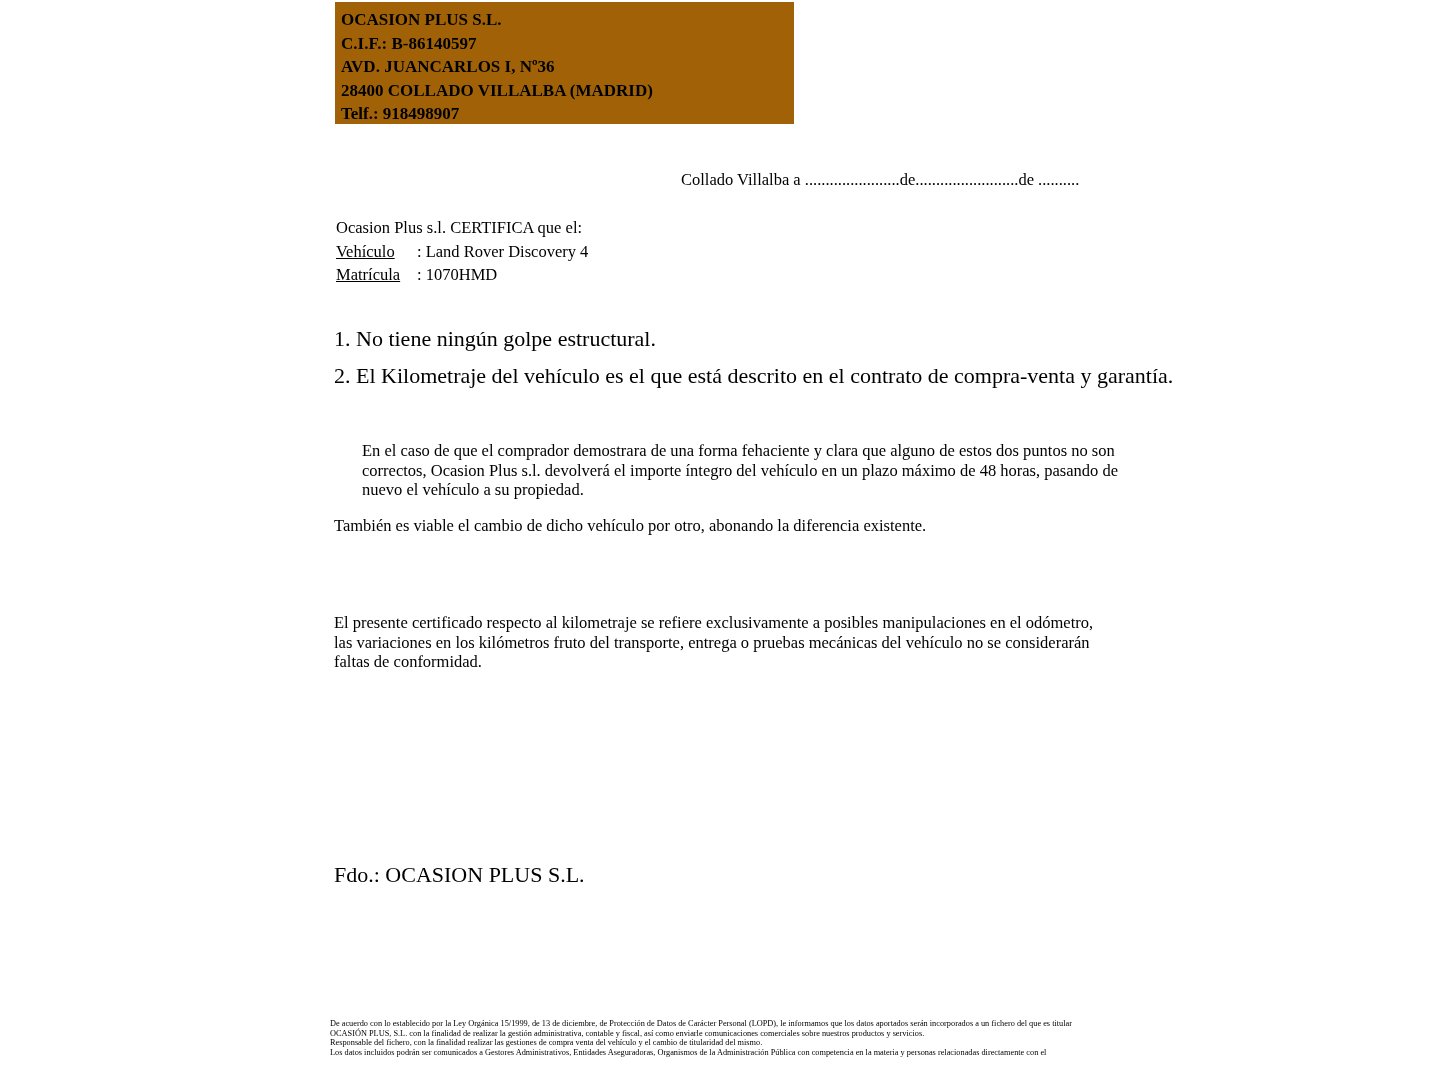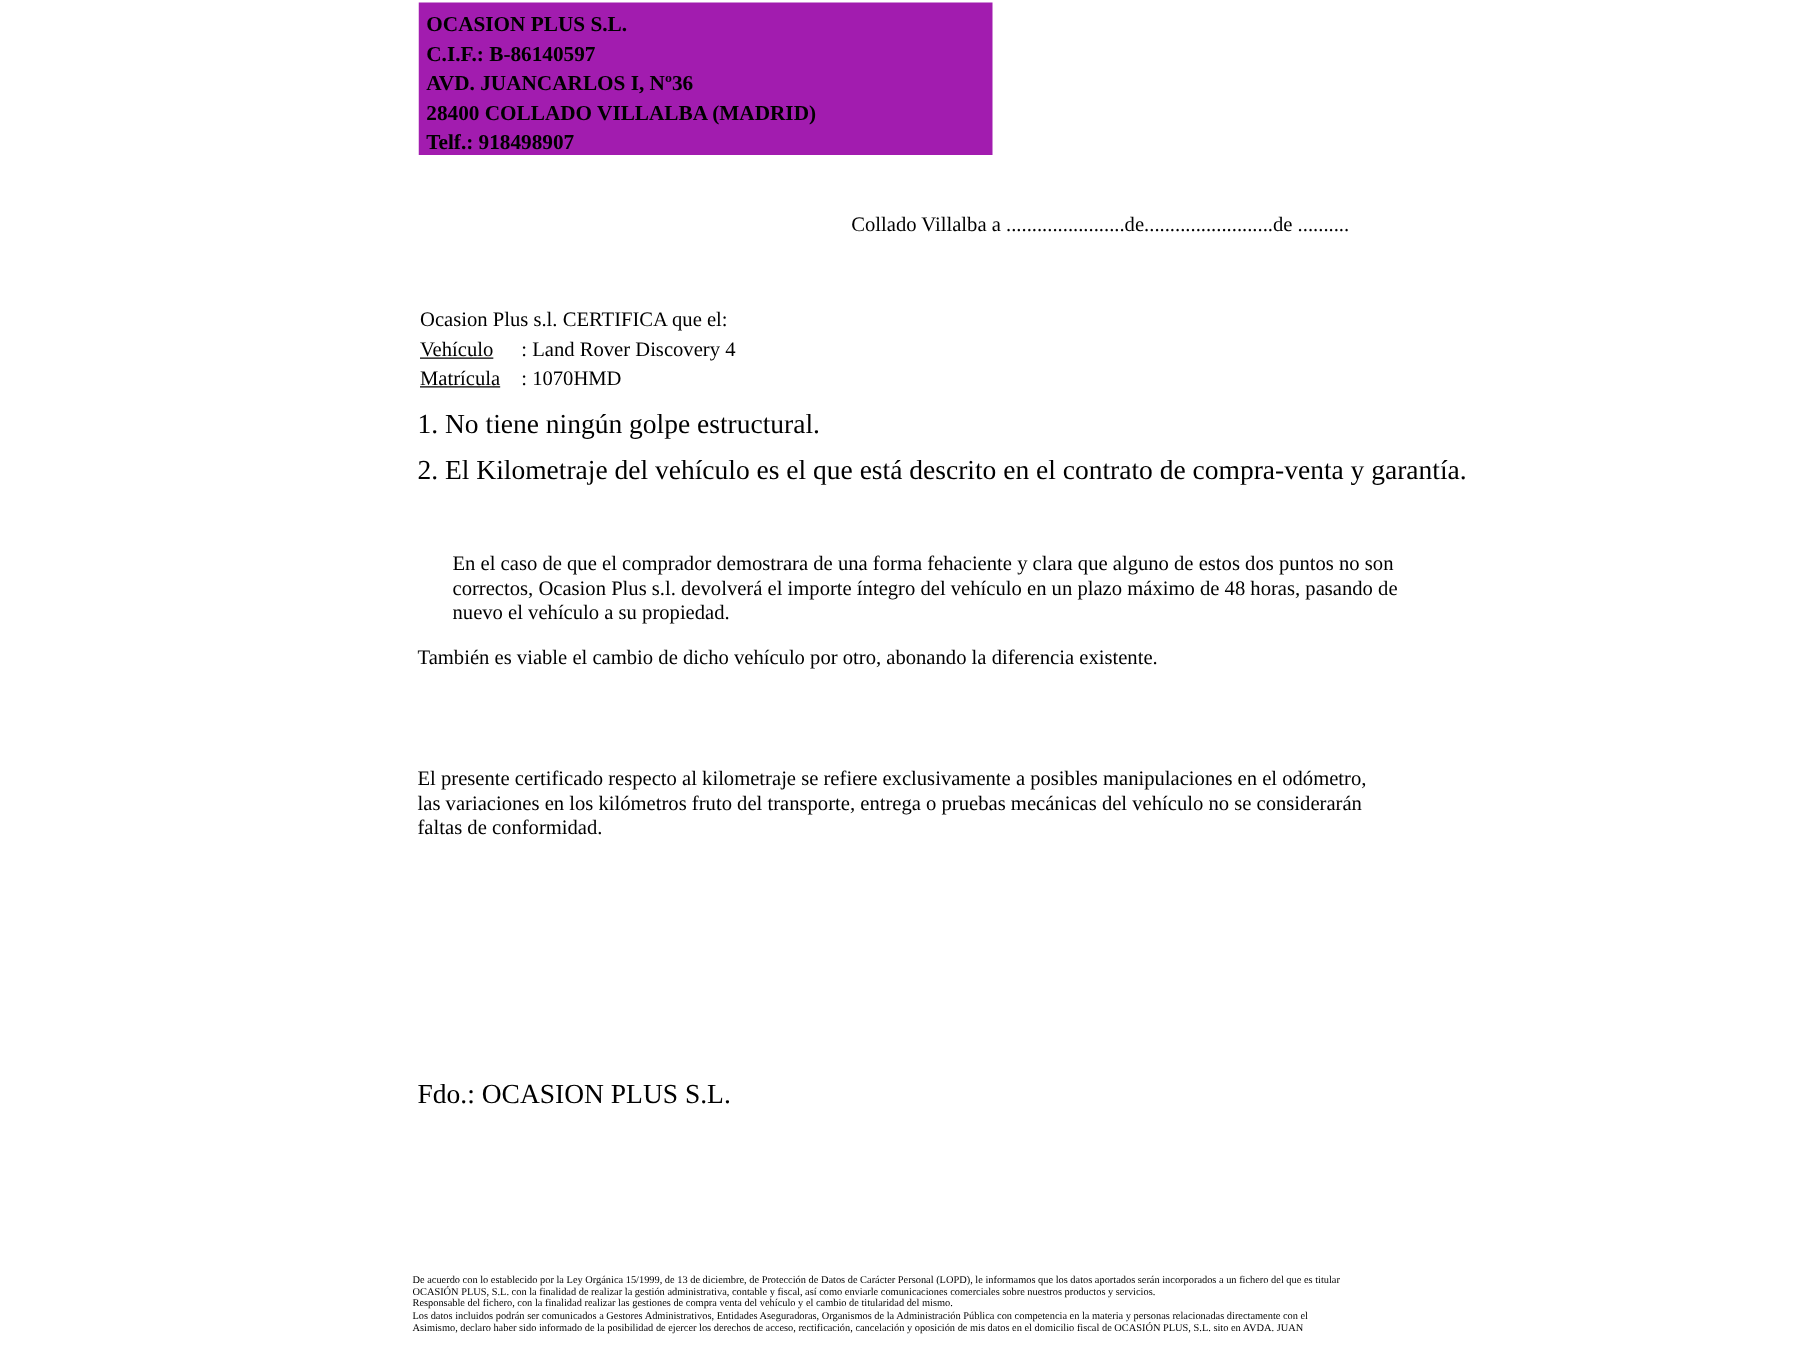--- a/index.html
+++ b/index.html
@@ -9,39 +9,38 @@
     height:1080px;
     background:#ffffff;
     color:#000000;
     font-family:"Liberation Serif", serif;
     overflow:hidden;
   }
   .header-box {
     position:absolute;
     left:335px; top:2px;
     width:459px; height:122px;
-    background:#a21caf;
+    background:#a16207;
     box-sizing:border-box;
     padding:6px 6px 0 6px;
     font-weight:bold;
     font-size:17px;
     line-height:23.6px;
   }
   .date-line {
     position:absolute;
     left:681px; top:170px;
     font-size:16.5px;
     white-space:nowrap;
   }
   .cert-block {
     position:absolute;
     left:336px; top:216px;
     font-size:16.5px;
     line-height:23.5px;
-    margin-top:28px;
   }
   .cert-row { display:flex; }
   .cert-label { display:inline-block; width:81px; }
   .cert-label .u { text-decoration:underline; }
   .point {
     position:absolute;
     left:334px;
     font-size:22px;
     white-space:nowrap;
   }
@@ -105,16 +104,15 @@
   <div class="para para-2">También es viable el cambio de dicho vehículo por otro, abonando la diferencia existente.</div>
   <div class="para para-4">El presente certificado respecto al kilometraje se refiere exclusivamente a posibles manipulaciones en el odómetro, las variaciones en los kilómetros fruto del transporte, entrega o pruebas mecánicas del vehículo no se considerarán faltas de conformidad.</div>
 
   <div class="signature">Fdo.: OCASION PLUS S.L.</div>
 
   <div class="legal-footer">
     <div class="legal-line">De acuerdo con lo establecido por la Ley Orgánica 15/1999, de 13 de diciembre, de Protección de Datos de Carácter Personal (LOPD), le informamos que los datos aportados serán incorporados a un fichero del que es titular</div>
     <div class="legal-line">OCASIÓN PLUS, S.L. con la finalidad de realizar la gestión administrativa, contable y fiscal, así como enviarle comunicaciones comerciales sobre nuestros productos y servicios.</div>
     <div class="legal-line">Responsable del fichero, con la finalidad realizar las gestiones de compra venta del vehículo y el cambio de titularidad del mismo.</div>
     <div class="legal-line">Los datos incluidos podrán ser comunicados a Gestores Administrativos, Entidades Aseguradoras, Organismos de la Administración Pública con competencia en la materia y personas relacionadas directamente con el</div>
-    <div class="legal-line">Asimismo, declaro haber sido informado de la posibilidad de ejercer los derechos de acceso, rectificación, cancelación y oposición de mis datos en el domicilio fiscal de OCASIÓN PLUS, S.L. sito en AVDA. JUAN</div>
   </div>
 
 </div>
 
 </body></html>

